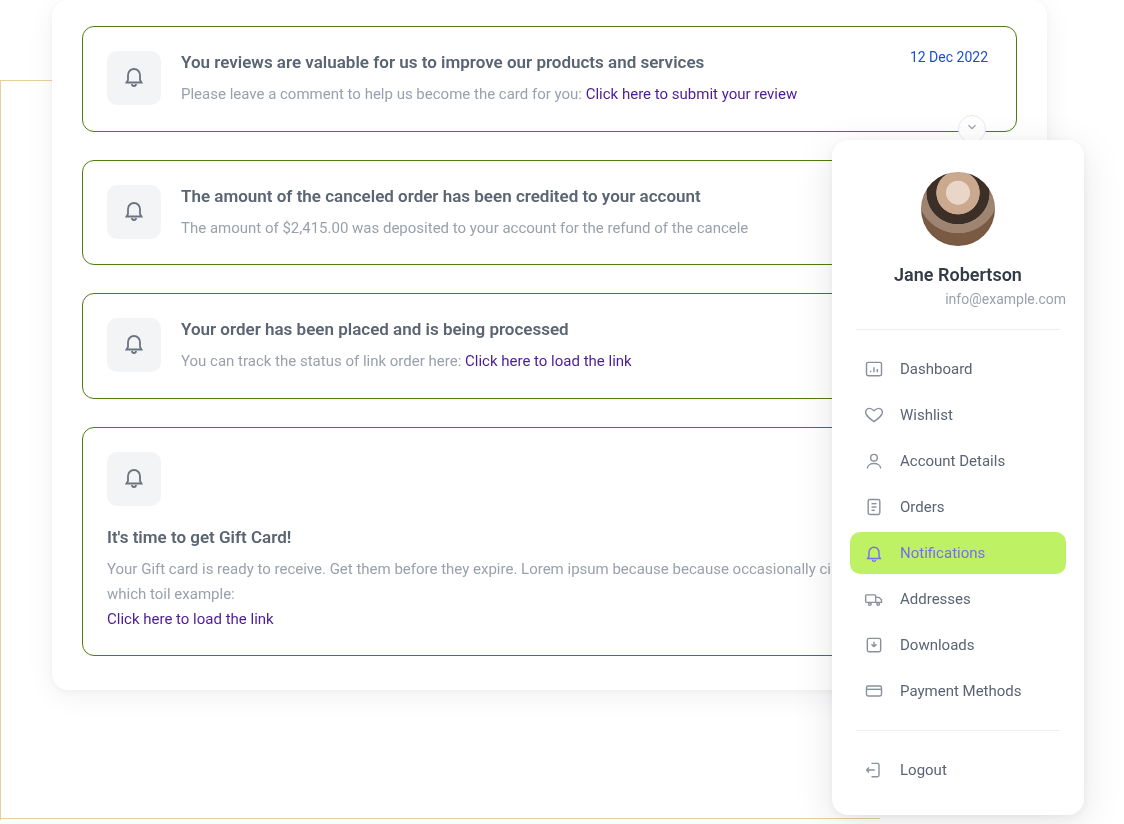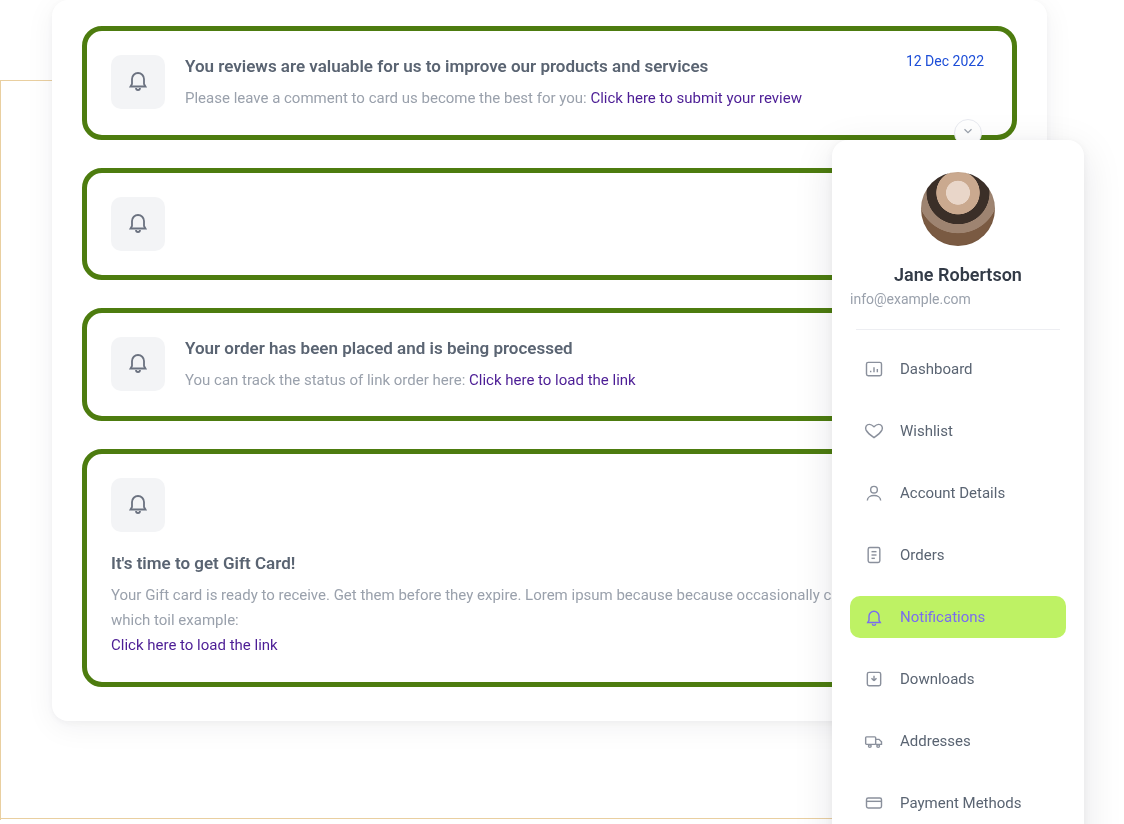--- a/index.html
+++ b/index.html
@@ -30,22 +30,22 @@
     top: 0;
     width: 995px;
     background: #ffffff;
     border-radius: 16px;
     box-shadow: 0 6px 30px rgba(32,32,48,.06), 0 2px 6px rgba(32,32,48,.04);
     padding: 26px 30px 34px 30px;
   }
 
   .notif {
     position: relative;
-    border: 5px solid #4d7c0f;
-    border-radius: 20px;
+    border: 1px solid #4d7c0f;
+    border-radius: 12px;
     padding: 24px 28px 24px 24px;
     display: flex;
     gap: 20px;
     margin-bottom: 28px;
   }
   .notif:last-child { margin-bottom: 0; flex-direction: column; }
 
   .bell-tile {
     flex: 0 0 54px;
     width: 54px;
@@ -100,26 +100,26 @@
   }
 
   .avatar {
     width: 74px; height: 74px; border-radius: 50%;
     background: radial-gradient(circle at 50% 28%, #e9d6c9 0 18%, #caa98f 19% 33%, #3b2f28 34% 48%, #9e8471 49% 62%, #7a5a42 63% 100%);
     margin: 0 auto 18px auto;
     box-shadow: inset 0 0 0 1px rgba(0,0,0,.03);
   }
 
   .user-name { text-align: center; font-size: 18px; font-weight: 600; color: #333b47; margin-bottom: 6px; }
-  .user-email { text-align: left; font-size: 14px; color: #9aa1ac; margin-bottom: 22px; }
+  .user-email { text-align: right; font-size: 14px; color: #9aa1ac; margin-bottom: 22px; }
 
   .divider { height: 1px; background: #edeef2; margin: 0 6px 18px 6px; }
   .divider.bottom { margin: 18px 6px; }
 
-  .nav { display: flex; flex-direction: column; gap: 20px; }
+  .nav { display: flex; flex-direction: column; gap: 4px; }
   .nav-item {
     display: flex; align-items: center; gap: 16px;
     padding: 11px 14px;
     border-radius: 10px;
     color: #5a6472;
     font-size: 15px;
     cursor: pointer;
   }
   .nav-item.active { background: #bef264; color: #7a6cf0; }
   .nav-item.active .nav-icon svg { stroke: #7a6cf0; }
@@ -139,41 +139,47 @@
       <span>
         <svg viewBox="0 0 24 24">
             <path d="M18 16v-5a6 6 0 10-12 0v5l-1.5 2.5h15L18 16z"></path>
             <path d="M10 20a2 2 0 004 0"></path>
           </svg>
       </span>
     </div>
     <div class="notif-body">
       <div class="notif-title">You reviews are valuable for us to improve our products and services</div>
       <div class="notif-text">
-        <span>Please leave a comment to card us become the best for you: </span><a class="notif-link">Click here to submit your review</a>
+        <span>Please leave a comment to help us become the card for you: </span><a class="notif-link">Click here to submit your review</a>
       </div>
     </div>
     <div class="notif-date">12 Dec 2022</div>
     <div class="expand-toggle">
       <span>
         <svg viewBox="0 0 24 24">
             <polyline points="6 9 12 15 18 9"></polyline>
           </svg>
       </span>
     </div>
   </div>
 
   <div class="notif">
     <div class="bell-tile">
       <span>
         <svg viewBox="0 0 24 24">
             <path d="M18 16v-5a6 6 0 10-12 0v5l-1.5 2.5h15L18 16z"></path>
             <path d="M10 20a2 2 0 004 0"></path>
           </svg>
       </span>
+    </div>
+    <div class="notif-body">
+      <div class="notif-title">The amount of the canceled order has been credited to your account</div>
+      <div class="notif-text">
+        <span>The amount of $2,415.00  was deposited to your account for the refund of the cancele</span>
+      </div>
     </div>
   </div>
 
   <div class="notif">
     <div class="bell-tile">
       <span>
         <svg viewBox="0 0 24 24">
             <path d="M18 16v-5a6 6 0 10-12 0v5l-1.5 2.5h15L18 16z"></path>
             <path d="M10 20a2 2 0 004 0"></path>
           </svg>
@@ -262,37 +268,37 @@
             <path d="M18 16v-5a6 6 0 10-12 0v5l-1.5 2.5h15L18 16z"></path>
             <path d="M10 20a2 2 0 004 0"></path>
           </svg>
       </span>
       <span>Notifications</span>
     </div>
 
     <div class="nav-item">
       <span class="nav-icon">
         <svg viewBox="0 0 24 24">
-            <rect x="4" y="4" width="16" height="16" rx="2"></rect>
-            <path d="M12 8v6m0 0l-3-3m3 3l3-3"></path>
-          </svg>
-      </span>
-      <span>Downloads</span>
-    </div>
-
-    <div class="nav-item">
-      <span class="nav-icon">
-        <svg viewBox="0 0 24 24">
             <rect x="2" y="7" width="12" height="9" rx="1"></rect>
             <path d="M14 10h4l3 3v3h-7"></path>
             <circle cx="7" cy="18" r="1.6"></circle>
             <circle cx="17" cy="18" r="1.6"></circle>
           </svg>
       </span>
       <span>Addresses</span>
+    </div>
+
+    <div class="nav-item">
+      <span class="nav-icon">
+        <svg viewBox="0 0 24 24">
+            <rect x="4" y="4" width="16" height="16" rx="2"></rect>
+            <path d="M12 8v6m0 0l-3-3m3 3l3-3"></path>
+          </svg>
+      </span>
+      <span>Downloads</span>
     </div>
 
     <div class="nav-item">
       <span class="nav-icon">
         <svg viewBox="0 0 24 24">
             <rect x="3" y="6" width="18" height="12" rx="2"></rect>
             <line x1="3" y1="10" x2="21" y2="10"></line>
           </svg>
       </span>
       <span>Payment Methods</span>

